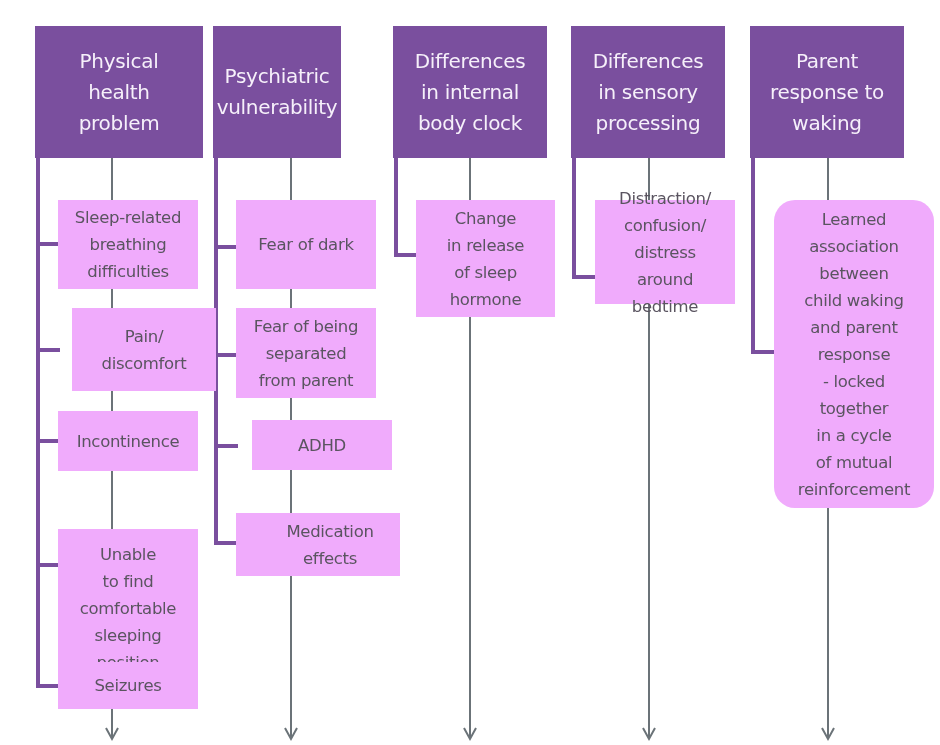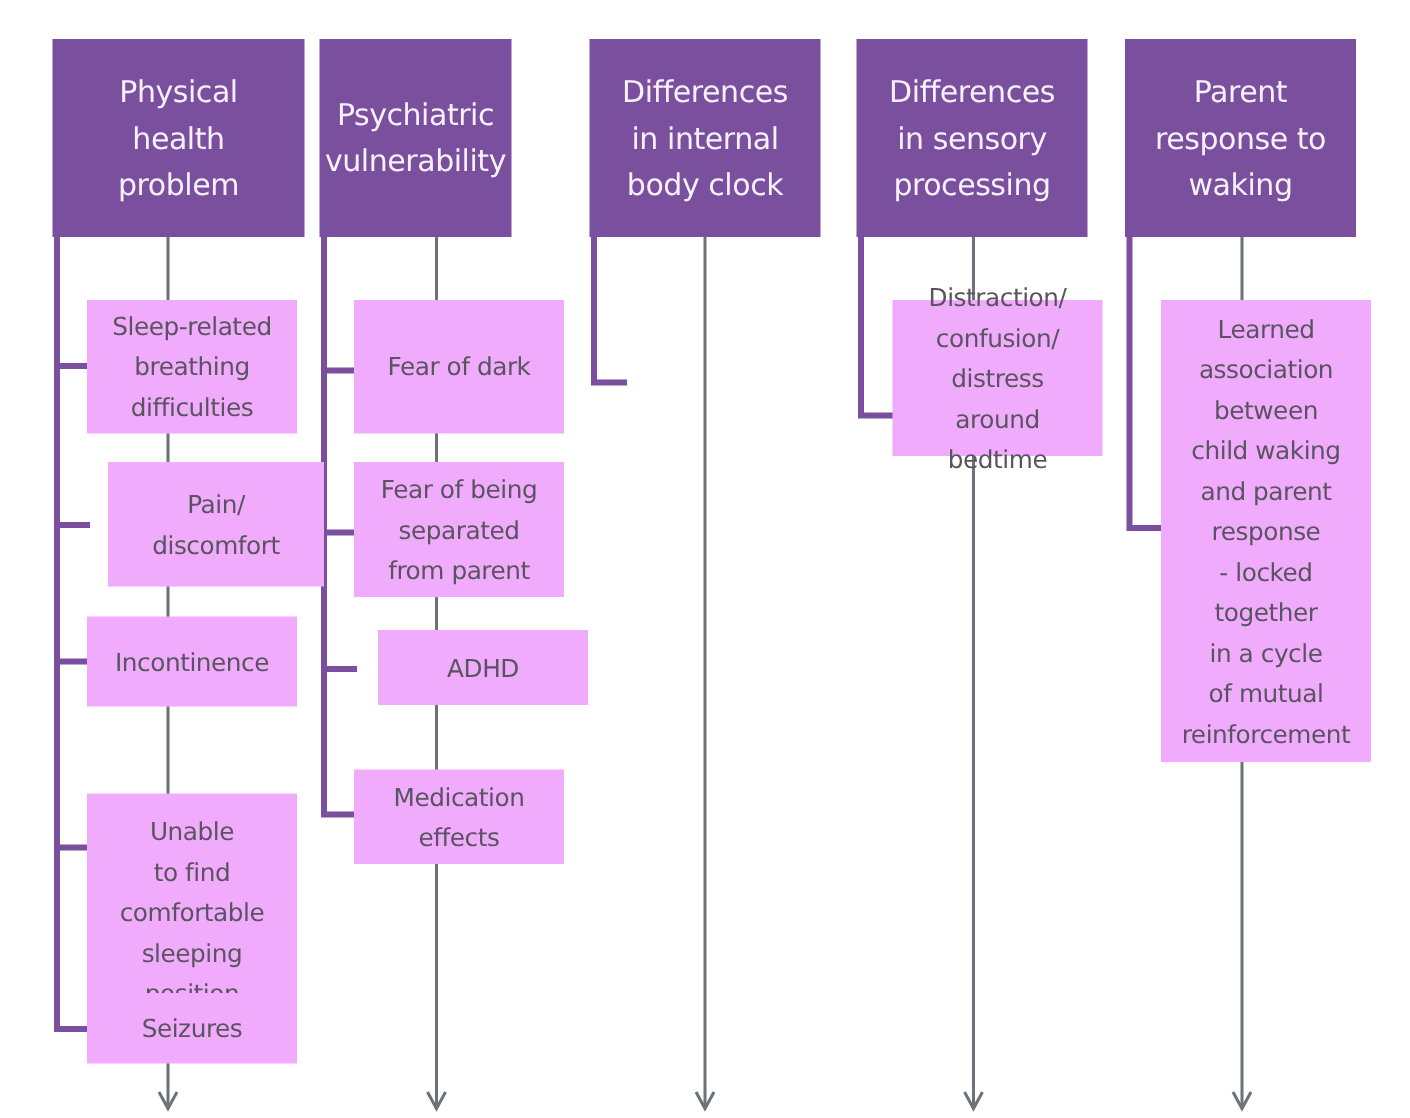--- a/index.html
+++ b/index.html
@@ -69,40 +69,44 @@
 position</div>
   <div class="sub" style="left:58px;top:662px;width:140px;height:47px;">Seizures</div>
 
   <div class="head" style="left:213px;width:128px;">Psychiatric
 vulnerability</div>
   <div class="sub" style="left:236px;top:200px;width:140px;height:89px;">Fear of dark</div>
   <div class="sub" style="left:236px;top:308px;width:140px;height:90px;">Fear of being
 separated
 from parent</div>
   <div class="sub" style="left:252px;top:420px;width:140px;height:50px;">ADHD</div>
-  <div class="sub" style="left:236px;top:513px;width:140px;height:63px;">Medication
+  <div class="sub" style="left:236px;top:513px;width:140px;height:63px;padding-left:24px;">Medication
 effects</div>
 
   <div class="head" style="left:393px;width:154px;">Differences
 in internal
 body clock</div>
+  <div class="sub" style="left:416px;top:200px;width:139px;height:117px;">Change
+in release
+of sleep
+hormone</div>
 
   <div class="head" style="left:571px;width:154px;">Differences
 in sensory
 processing</div>
   <div class="sub" style="left:595px;top:200px;width:140px;height:104px;">Distraction/
 confusion/
 distress
 around
 bedtime</div>
 
   <div class="head" style="left:750px;width:154px;">Parent
 response to
 waking</div>
-  <div class="sub" style="left:774px;top:200px;width:140px;height:308px;">Learned
+  <div class="sub" style="left:774px;top:200px;width:160px;height:308px;border-radius:21px;">Learned
 association
 between
 child waking
 and parent
 response
 - locked
 together
 in a cycle
 of mutual
 reinforcement</div>

